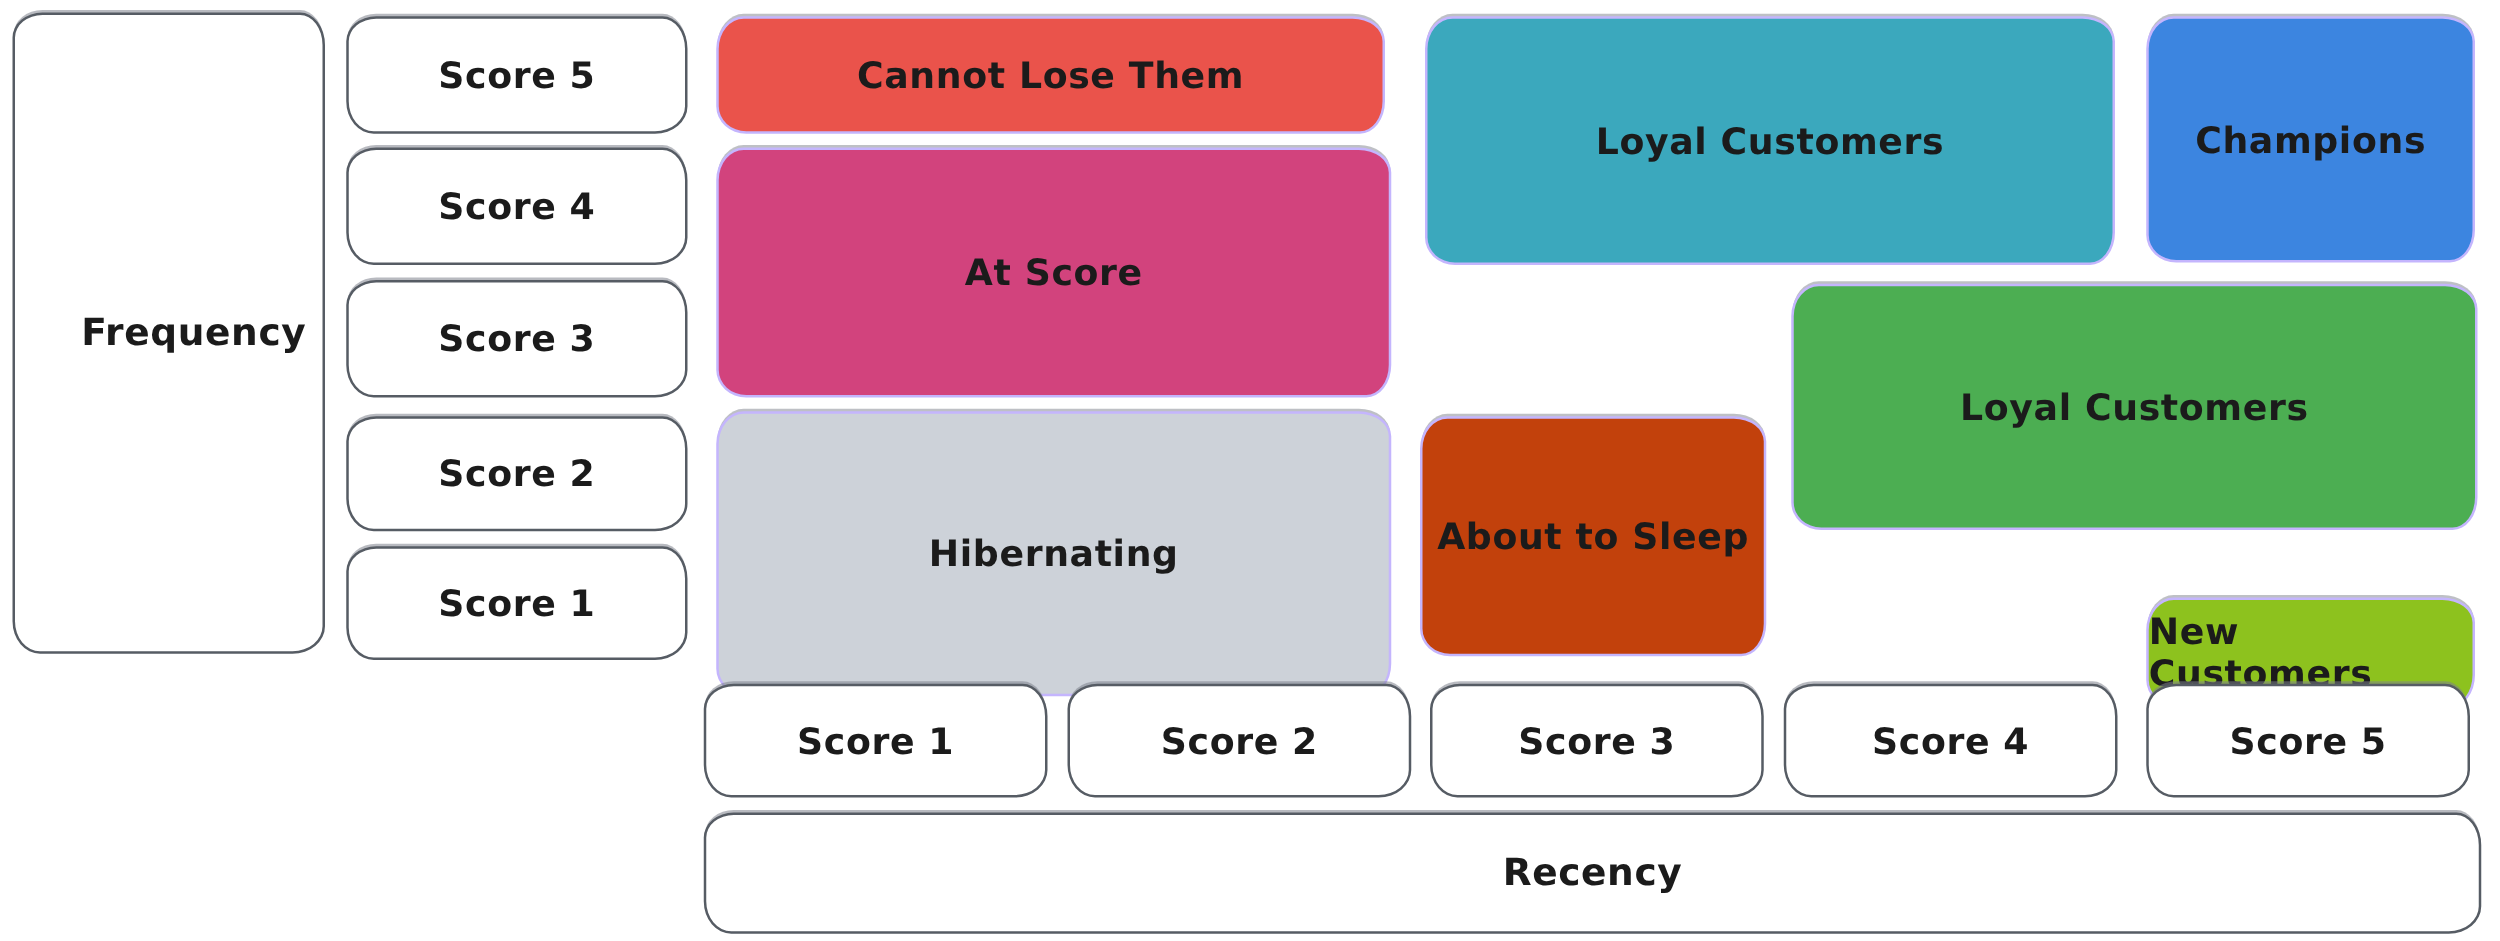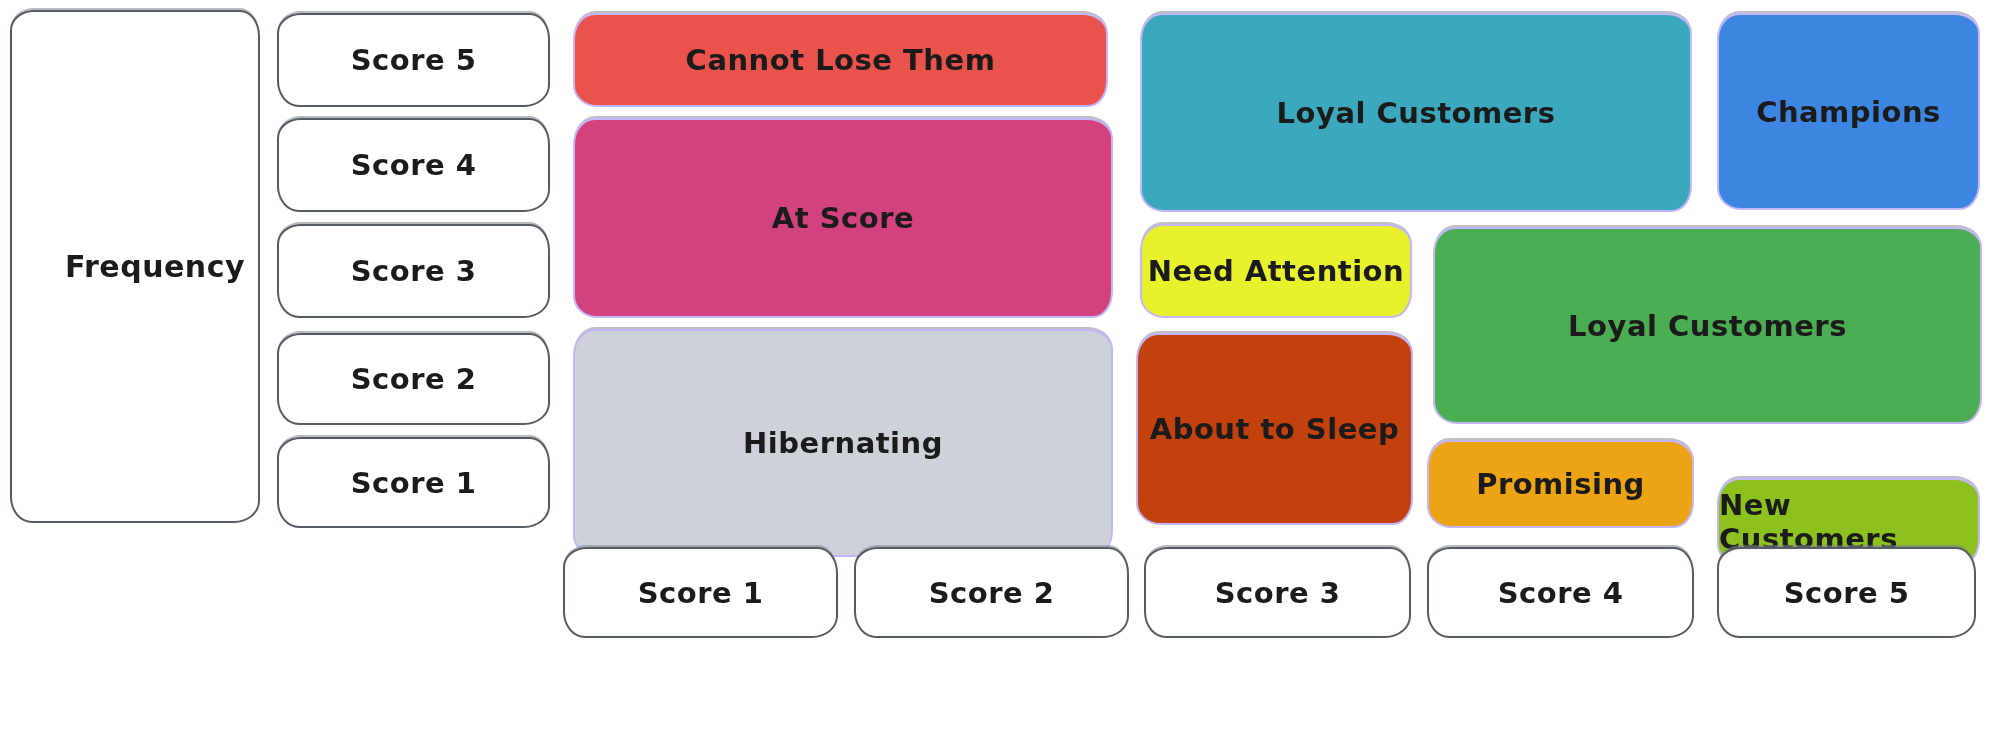--- a/index.html
+++ b/index.html
@@ -70,26 +70,27 @@
   <div class="box wbox" id="f4">Score 4</div>
   <div class="box wbox" id="f3">Score 3</div>
   <div class="box wbox" id="f2">Score 2</div>
   <div class="box wbox" id="f1">Score 1</div>
 
   <div class="box seg" id="seg-cannot" style="background-color: rgb(234, 83, 75);">Cannot Lose Them</div>
   <div class="box seg" id="seg-atrisk" style="background-color: rgb(210, 67, 125);">At Score</div>
   <div class="box seg" id="seg-hibernating" style="background-color: rgb(205, 210, 217);">Hibernating</div>
   <div class="box seg" id="seg-loyal-teal" style="background-color: rgb(59, 168, 189);">Loyal Customers</div>
   <div class="box seg" id="seg-champions" style="background-color: rgb(60, 133, 224);">Champions</div>
-  <div class="box seg" id="seg-need-attention" style="background-color: rgb(231, 242, 44);">Need Attention</div>
   <div class="box seg" id="seg-about-sleep" style="background-color: #c2410c;">About to Sleep</div>
   <div class="box seg" id="seg-loyal-green" style="background-color: rgb(76, 174, 82);">Loyal Customers</div>
-  <div class="box seg" id="seg-promising" style="background-color: rgb(236, 164, 20);">Promising</div>
   <div class="box seg" id="seg-new-customers" style="background-color: rgb(141, 194, 30); margin-top: 38px;">New Customers</div>
 
   <div class="box wbox" id="r1">Score 1</div>
   <div class="box wbox" id="r2">Score 2</div>
   <div class="box wbox" id="r3">Score 3</div>
   <div class="box wbox" id="r4">Score 4</div>
   <div class="box wbox" id="r5">Score 5</div>
 
+  <div class="box wbox" id="recency-bar">
+    <span>Recency</span>
+  </div>
 
 </div>
 
 </body></html>

